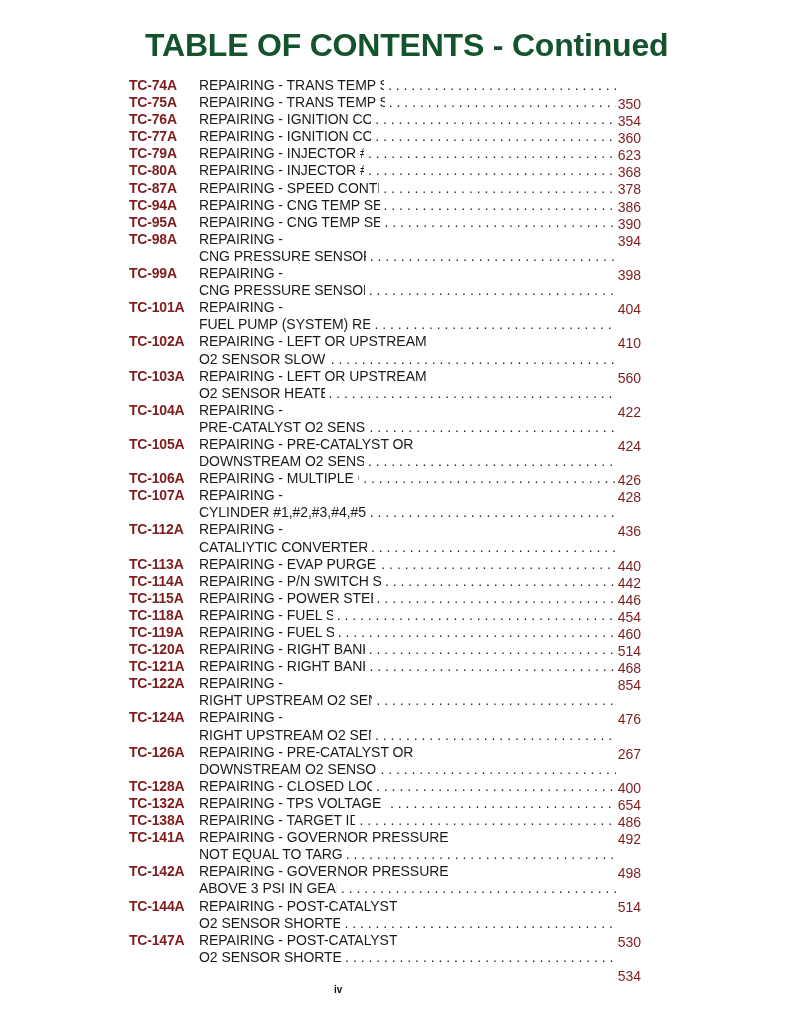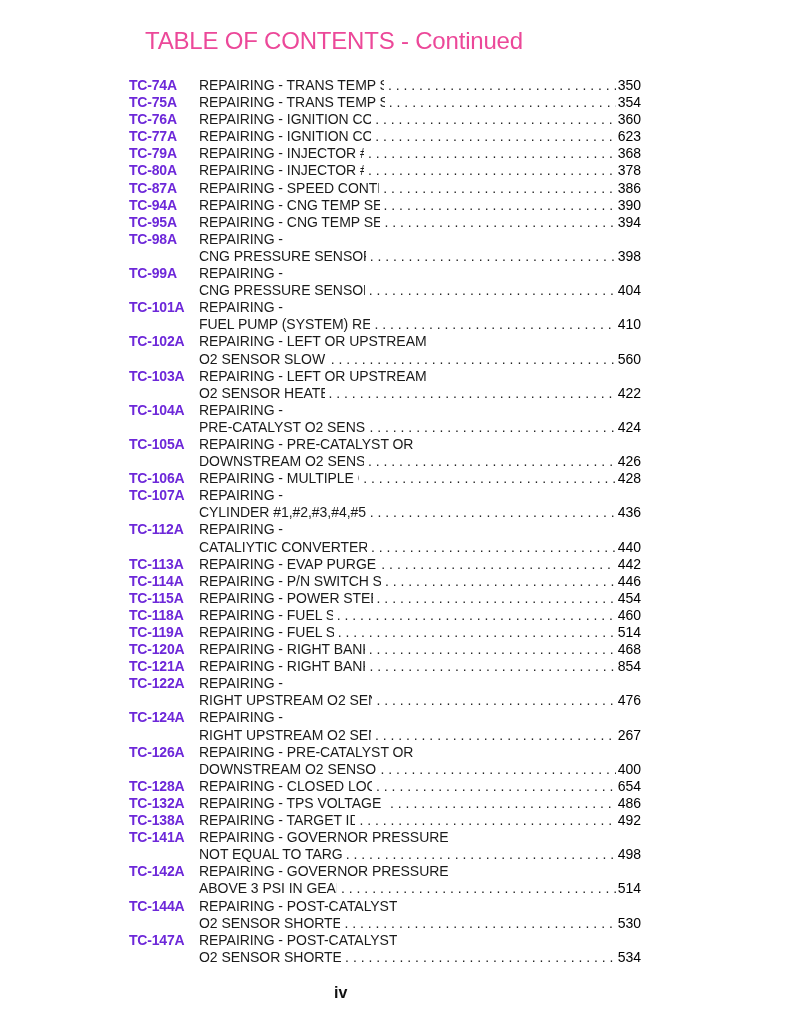--- a/index.html
+++ b/index.html
@@ -1,35 +1,35 @@
 <!DOCTYPE html>
 <html><head>
   <meta charset="utf-8">
   <style>
     html, body { margin: 0; padding: 0; background: #ffffff; }
     body { width: 791px; height: 1024px; position: relative; overflow: hidden; color: #111; }
     .title {
       position: absolute; left: 145px; top: 27px;
-      font-family: "Liberation Sans", sans-serif; font-weight: normal;
-      font-size: 24px; letter-spacing: -0.2px; color: #ec4899; white-space: nowrap;
+      font-family: "Liberation Sans", sans-serif; font-weight: bold;
+      font-size: 32px; letter-spacing: -0.2px; color: #14532d; white-space: nowrap;
     }
     .toc {
       position: absolute; left: 129px; top: 77px; width: 512px;
       font-family: "Liberation Sans", sans-serif; font-size: 14px; line-height: 17.1px;
     }
     .entry { display: block; }
     .line { display: flex; height: 17.1px; white-space: nowrap; }
-    .code { width: 70px; flex: 0 0 70px; font-weight: bold; color: #6d28d9; letter-spacing: -0.2px; }
+    .code { width: 70px; flex: 0 0 70px; font-weight: bold; color: #7f1d1d; letter-spacing: -0.2px; }
     .desc { flex: 0 1 auto; overflow: hidden; color: #1a1a1a; letter-spacing: -0.05px; }
     .leader { flex: 1 1 auto; overflow: hidden; color: #222; letter-spacing: 1.6px; padding-left: 4px; }
     .leader::before { content: ". . . . . . . . . . . . . . . . . . . . . . . . . . . . . . . . . . . . . . . . . . . . . . . . . . . . . . . . . . . ."; letter-spacing: 0; white-space: nowrap; }
-    .page { flex: 0 0 auto; color: #000000; padding-left: 2px; }
+    .page { flex: 0 0 auto; color: #7f1d1d; padding-left: 2px; margin-top: 19px; }
     .footer {
       position: absolute; left: 334px; top: 984px;
-      font-family: "Liberation Sans", sans-serif; font-weight: bold; font-size: 16px; color: #111; text-align: right;
+      font-family: "Liberation Sans", sans-serif; font-weight: bold; font-size: 10px; color: #111; text-align: right;
     }
   </style>
 </head>
 <body>
 
 <div class="title">TABLE OF CONTENTS - Continued</div>
 
 <div class="toc" id="toc">
     <div class="entry">
       <div class="line">

